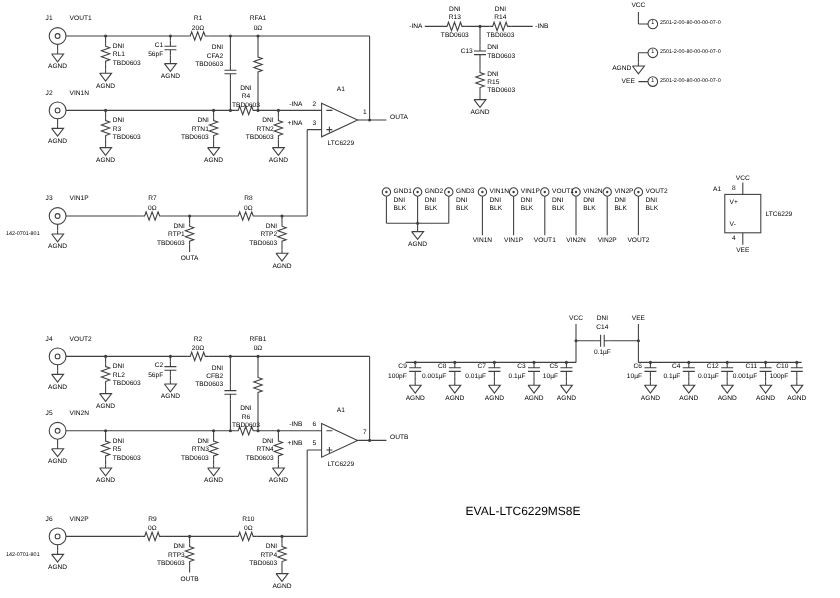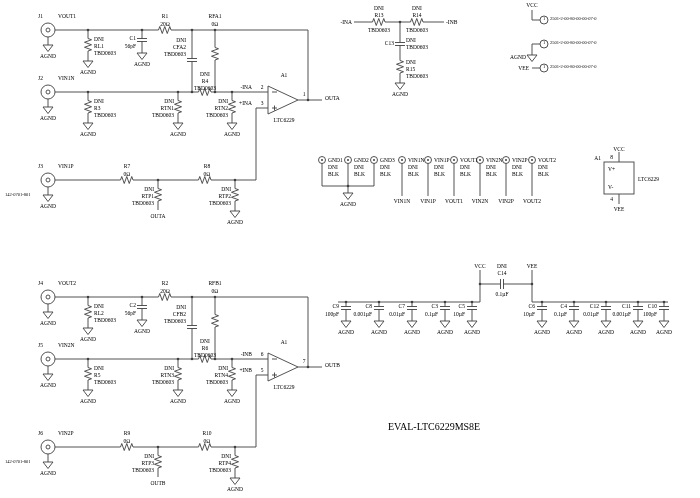--- a/index.html
+++ b/index.html
@@ -1,19 +1,19 @@
 <!DOCTYPE html>
 <html><head>
 <meta charset="utf-8">
 <style>
   html,body{margin:0;padding:0;background:#ffffff;}
   #board{position:relative;width:700px;height:498px;background:#ffffff;overflow:hidden;
          font-family:"Liberation Sans", sans-serif;}
   #schem{position:absolute;left:0;top:0;}
-  #label-layer{position:absolute;left:0;top:0;width:700px;height:498px;font-family:Liberation Serif, serif;}
+  #label-layer{position:absolute;left:0;top:0;width:700px;height:498px;}
   .lbl{position:absolute;font-size:5.5px;line-height:1.1;color:#000;white-space:nowrap;}
   .am{transform:translate(-50%,0);}
   .ae{transform:translate(-100%,0);}
 </style>
 </head>
 <body>
 
 <div id="board">
 
   <svg id="schem" width="700" height="498" viewBox="0 0 700 498">

